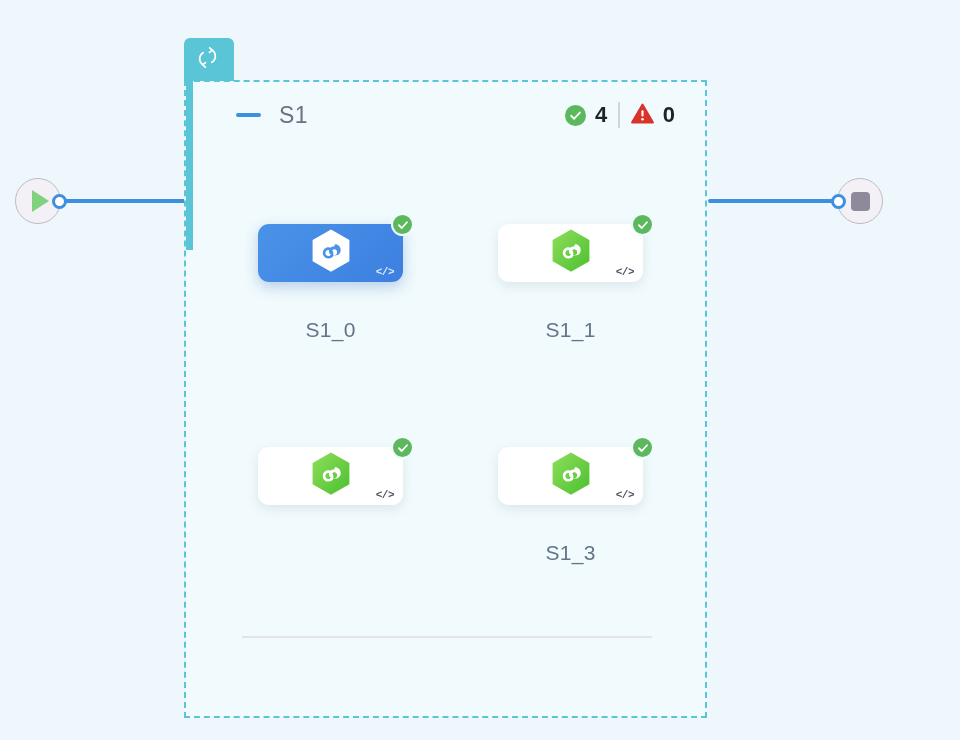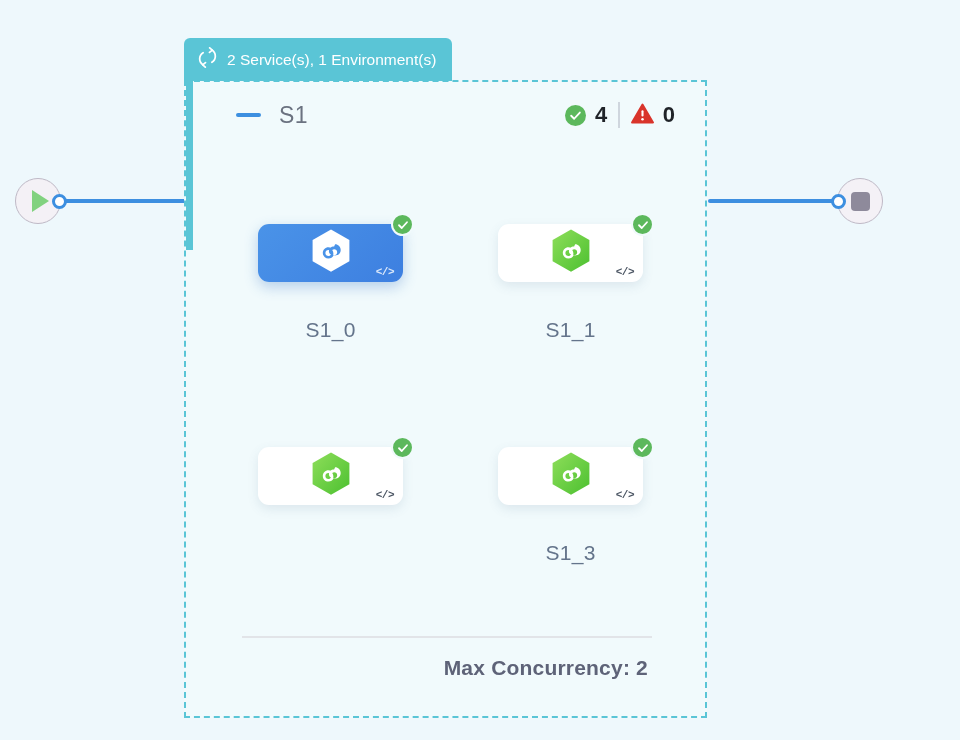--- a/index.html
+++ b/index.html
@@ -273,21 +273,20 @@
 
     <div id="group-header">
       <span class="loop-icon">
         <svg width="21" height="21" viewBox="0 0 24 24" fill="none" stroke="#ffffff" stroke-width="2" stroke-linecap="round" stroke-linejoin="round">
           <path d="M17 3.5a8.2 8.2 0 0 1 0 14"></path>
           <path d="M7 20.5a8.2 8.2 0 0 1 0-14"></path>
           <polyline points="14.5 1 17.5 3.6 14.3 6.2"></polyline>
           <polyline points="9.5 23 6.5 20.4 9.7 17.8"></polyline>
         </svg>
       </span>
-      <span>2 Service(s), 1 Environment(s)</span>
     </div>
 
     <div id="group-body">
       <div id="group-left-bar"></div>
 
       <div id="stage-row">
         <div id="collapse-icon"></div>
         <div id="stage-label">S1</div>
 
         <div id="stage-stats">
@@ -398,17 +397,16 @@
           <span class="node-badge">
             <svg width="12" height="12" viewBox="0 0 24 24" fill="none" stroke="#ffffff" stroke-width="3.6" stroke-linecap="round" stroke-linejoin="round">
               <polyline points="4 12.5 9.5 18 20 6.5"></polyline>
             </svg>
           </span>
         </div>
         <div class="node-label">S1_3</div>
       </div>
 
       <div id="footer-divider"></div>
-      <div id="max-concurrency">Max Concurrency: 2</div>
 
     </div>
   </div>
 </div>
 
 </body></html>

